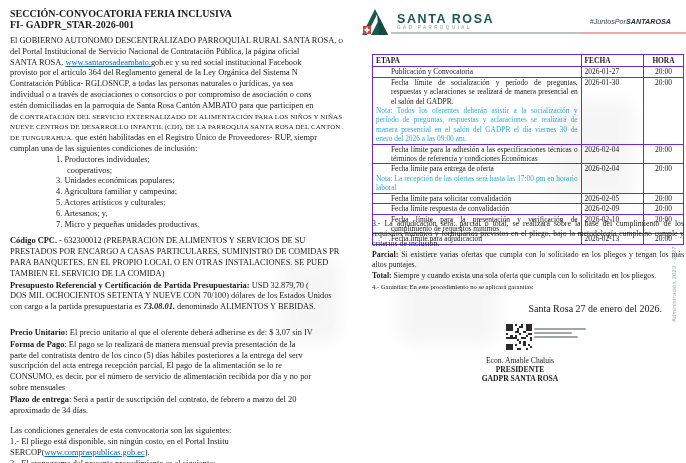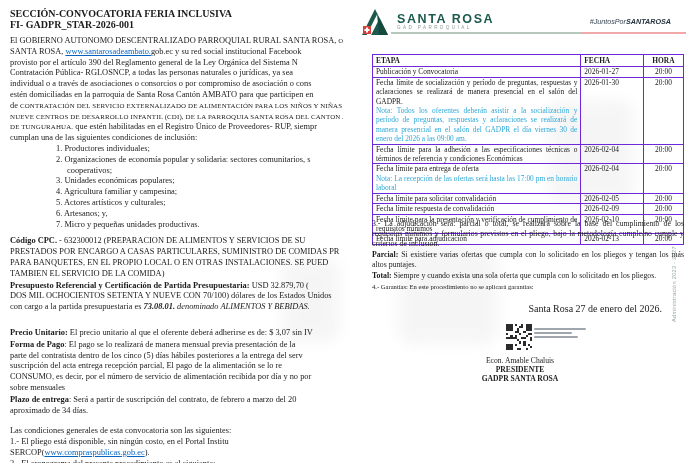--- a/index.html
+++ b/index.html
@@ -8,21 +8,21 @@
        -webkit-font-smoothing:antialiased;}
   
   #left-page{position:absolute;left:10px;top:8px;width:333px;height:455px;overflow:hidden;}
   .doc-title{font-weight:bold;font-size:10px;line-height:11px;white-space:nowrap;}
   #left-lines{margin-top:6px;}
   .tl{white-space:nowrap;overflow:hidden;height:10.8px;line-height:10.8px;font-size:8.4px;}
   .tl.ind{padding-left:46px;}
   .tl.ind2{padding-left:57px;}
   .r{font-weight:normal;}
   .b{font-weight:bold;}
-  .i{font-style:italic;}
+  .i{}
   .bi{font-weight:bold;font-style:italic;}
   .sc{font-size:6.9px;letter-spacing:.15px;}
   .link{color:#0563c1;text-decoration:underline;cursor:pointer;}
   
   #right-page{position:absolute;left:343px;top:0;width:343px;height:463px;overflow:hidden;}
   #rp-header{position:absolute;left:18px;top:7px;width:312px;height:30px;}
   #logo-box{display:flex;align-items:center;gap:4px;}
   #logo-text-main{font-family:"Liberation Sans",sans-serif;font-weight:bold;
      font-size:12.5px;letter-spacing:1.6px;color:#1d5a4e;line-height:12px;}
   #logo-text-sub{font-family:"Liberation Sans",sans-serif;font-size:4.6px;
@@ -35,21 +35,21 @@
   #rule-pink{left:238px;width:105px;background:#f1a8a8;}
   
   #cronograma{position:absolute;left:29px;top:54px;width:312px;border-collapse:collapse;}
   #cronograma td,#cronograma th{border:1px solid #6d28d9;vertical-align:top;
      font-size:7.4px;line-height:9.4px;padding:0px 3px;font-family:"Liberation Serif",serif;}
   #cronograma th{text-align:left;font-weight:bold;padding:1px 3px;}
   #cronograma th.c,#cronograma td.c{text-align:center;}
   .col-etapa{width:214px;}
   .col-fecha{width:58px;}
   .col-hora{width:34px;}
-  .etapa-text{text-align:justify;}
+  .etapa-text{text-align:justify;margin-left:15px;}
   .nota{color:#2fa8d8;text-align:justify;}
   
   #after-block{position:absolute;left:29px;top:219px;width:312px;}
   .ap{font-size:7.8px;line-height:10px;text-align:justify;margin:0 0 1px 0;}
   .ap .b{font-weight:bold;}
   #garantias-line{font-size:6.6px;line-height:9px;margin-top:1px;}
   #date-line{font-size:10px;text-align:right;padding-right:22px;margin-top:12px;}
   #qr-row{display:flex;margin-left:134px;margin-top:10px;align-items:flex-start;gap:2px;}
   #qr-stamp{width:26px;height:26px;}
   .stamp-lines{padding-top:4px;}
@@ -67,31 +67,31 @@
 
 <div class="blob" style="left:282px;top:258px;width:58px;height:84px;"></div>
 <div class="blob" style="left:398px;top:244px;width:100px;height:100px;"></div>
 <div class="blob" style="left:548px;top:100px;width:86px;height:104px;"></div>
 
 <div id="left-page">
   <div class="doc-title">SECCIÓN-CONVOCATORIA FERIA INCLUSIVA</div>
   <div class="doc-title">FI- GADPR_STAR-2026-001</div>
   <div id="left-lines">
       <div class="tl"><span class="r">El GOBIERNO AUTONOMO DESCENTRALIZADO PARROQUIAL RURAL SANTA ROSA, convo</span></div>
+      <div class="tl"><span class="r">del Portal Institucional de Servicio Nacional de Contratación Pública, la página oficial </span></div>
       <div class="tl"><span class="r">SANTA ROSA, </span><span class="link">www.santarosadeambato.</span><span class="r">gob.ec</span><span class="r"> y su red social institucional Facebook</span></div>
-      <div class="tl"><span class="r">provisto por el artículo 390 del Reglamento general de la Ley Orgánica del Sistema N</span></div>
+      <div class="tl"><span class="r">provisto por el artículo 364 del Reglamento general de la Ley Orgánica del Sistema N</span></div>
       <div class="tl"><span class="r">Contratación Pública- RGLOSNCP, a todas las personas naturales o jurídicas, ya sea </span></div>
       <div class="tl"><span class="r">individual o a través de asociaciones o consorcios o por compromiso de asociación o cons</span></div>
       <div class="tl"><span class="r">estén domiciliadas en la parroquia de Santa Rosa Cantón AMBATO para que participen en</span></div>
       <div class="tl"><span class="r">de </span><span class="sc">CONTRATACIÓN DEL SERVICIO EXTERNALIZADO DE ALIMENTACIÓN PARA LOS NIÑOS Y NIÑAS QUE A</span></div>
       <div class="tl"><span class="sc">NUEVE CENTROS DE DESARROLLO INFANTIL (CDI), DE LA PARROQUIA SANTA ROSA DEL CANTON AMBAT</span></div>
       <div class="tl"><span class="sc">DE TUNGURAHUA.</span><span class="r"> que estén habilitadas en el Registro Único de Proveedores- RUP, siempr</span></div>
       <div class="tl"><span class="r">cumplan una de las siguientes condiciones de inclusión:</span></div>
       <div class="tl ind"><span class="r">1. Productores individuales;</span></div>
-      <div class="tl ind"><span class="r">2. Organizaciones de economía popular y solidaria: sectores comunitarios, s</span></div>
       <div class="tl ind2"><span class="r">cooperativos;</span></div>
       <div class="tl ind"><span class="r">3. Unidades económicas populares;</span></div>
       <div class="tl ind"><span class="r">4. Agricultura familiar y campesina;</span></div>
       <div class="tl ind"><span class="r">5. Actores artísticos y culturales;</span></div>
       <div class="tl ind"><span class="r">6. Artesanos; y,</span></div>
       <div class="tl ind"><span class="r">7. Micro y pequeñas unidades productivas.</span></div>
       <div class="tl" style="margin-top: 6px;"><span class="b">Código CPC.</span><span class="r"> - 632300012 (PREPARACION DE ALIMENTOS Y SERVICIOS DE SU</span></div>
       <div class="tl"><span class="r">PRESTADOS POR ENCARGO A CASAS PARTICULARES, SUMINISTRO DE COMIDAS PR</span></div>
       <div class="tl"><span class="r">PARA BANQUETES, EN EL PROPIO LOCAL O EN OTRAS INSTALACIONES. SE PUED</span></div>
       <div class="tl"><span class="r">TAMBIEN EL SERVICIO DE LA COMIDA)</span></div>

